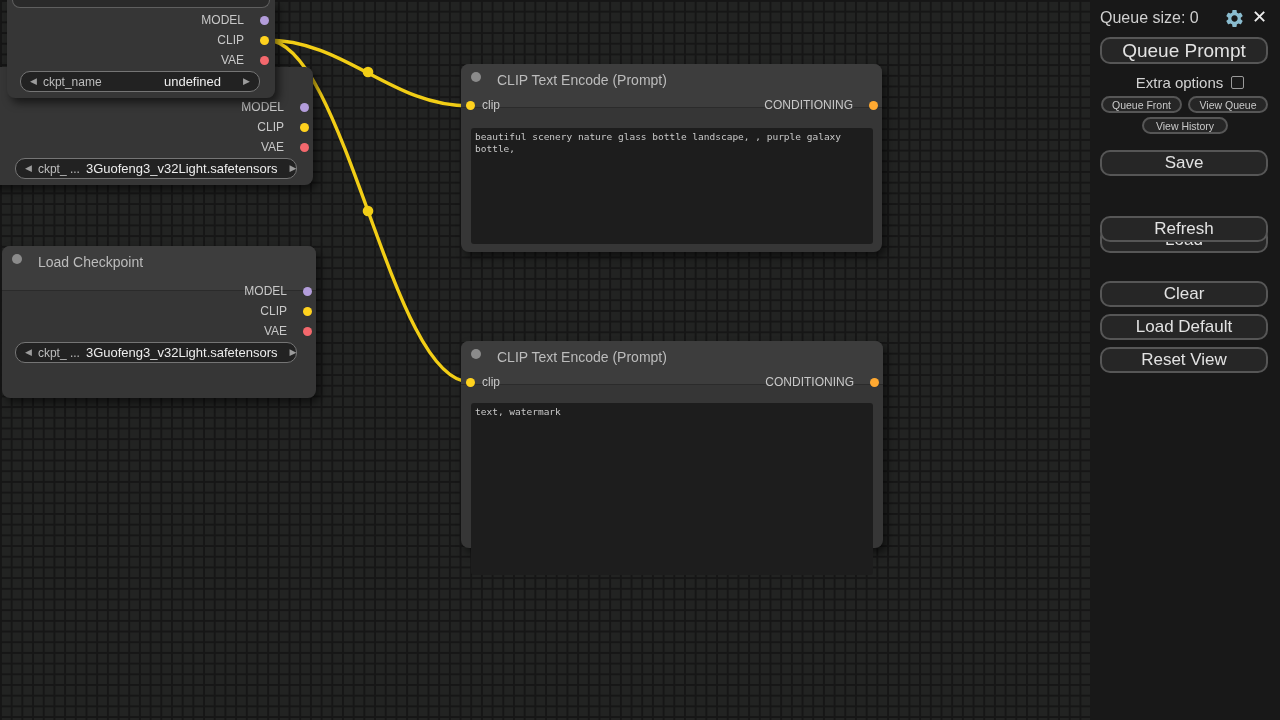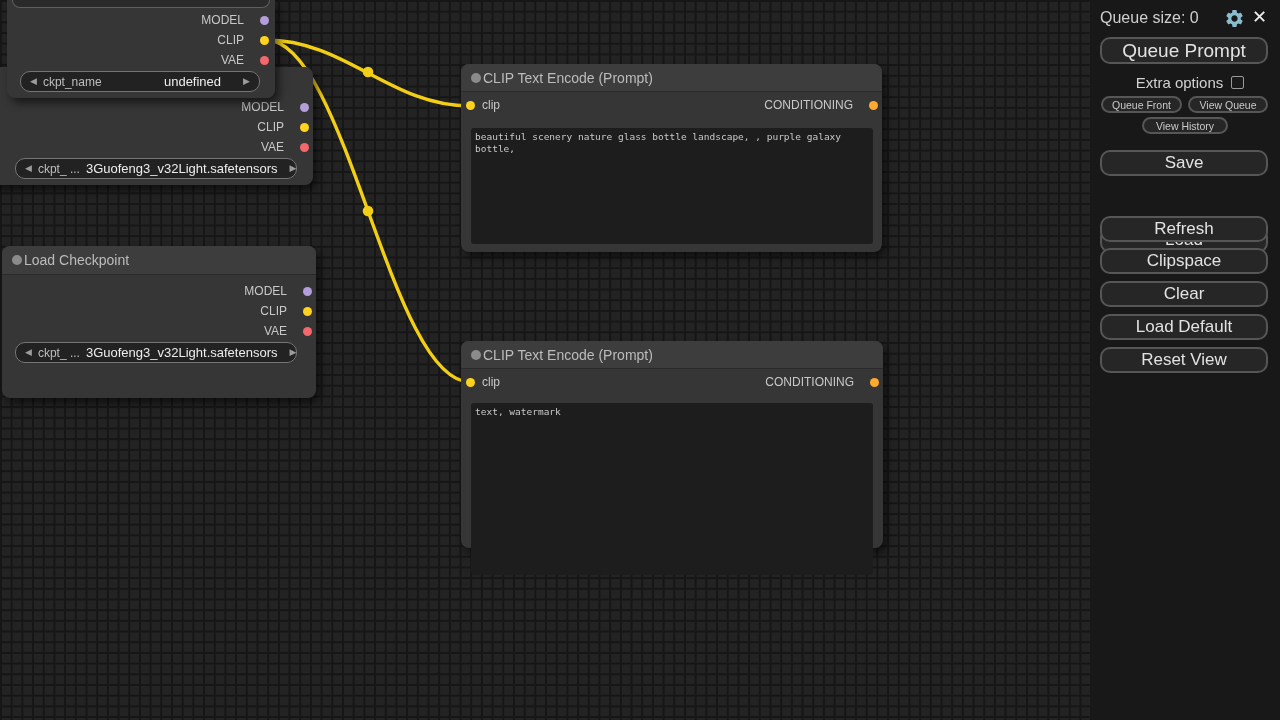--- a/index.html
+++ b/index.html
@@ -15,21 +15,21 @@
 
   
   #wires{position:absolute;left:0;top:0;z-index:1;pointer-events:none;}
   #wires path{fill:none;stroke-width:3.4px;}
 
   
   .node{position:absolute;background:#363636;border-radius:8px;
         box-shadow:4px 5px 9px rgba(0,0,0,.55);z-index:2;}
   .node.front{z-index:3;}
   .node-title{height:28px;background:#3d3d3d;border-radius:8px 8px 0 0;
-        display:flex;align-items:center;padding:0 10px;gap:2px;
+        display:flex;align-items:flex-start;padding:8px 10px;gap:16px;
         color:#bcbcbc;font-size:14px;border-bottom:1px solid #2b2b2b;
         white-space:nowrap;overflow:hidden;}
   .tdot{width:10px;height:10px;border-radius:50%;background:#8b8b8b;flex:0 0 auto;}
   .prow{position:absolute;display:flex;align-items:center;gap:7px;height:20px;
         font-size:12px;color:#c8c8c8;white-space:nowrap;}
   .prow.out{flex-direction:row;gap:16px;}
   .pdot{width:9px;height:9px;border-radius:50%;flex:0 0 auto;}
   .widget{position:absolute;height:19px;background:#222;border:1px solid #757575;
         border-radius:10px;display:flex;align-items:center;padding:0 9px;
         font-size:12px;color:#bdbdbd;gap:6px;white-space:nowrap;overflow:hidden;}
@@ -206,19 +206,18 @@
       <input type="checkbox" class="chk" style="">
     </div>
 
     <div class="btn small" style="left:11px;top:96px;width:81px;">Queue Front</div>
     <div class="btn small" style="left:98px;top:96px;width:80px;">View Queue</div>
     <div class="btn small" style="left:52px;top:117px;width:86px;">View History</div>
 
     <div class="btn big" style="top:150px;">Save</div>
     <div class="btn big" style="top:183px;margin-top:44px;">Load</div>
     <div class="btn big" style="top:216px;">Refresh</div>
-    <div class="btn big" style="top:248px;">Clipspace</div>
     <div class="btn big" style="top:281px;">Clear</div>
     <div class="btn big" style="top:314px;">Load Default</div>
     <div class="btn big" style="top:347px;">Reset View</div>
   </div>
 
 </div>
 
 </body></html>

